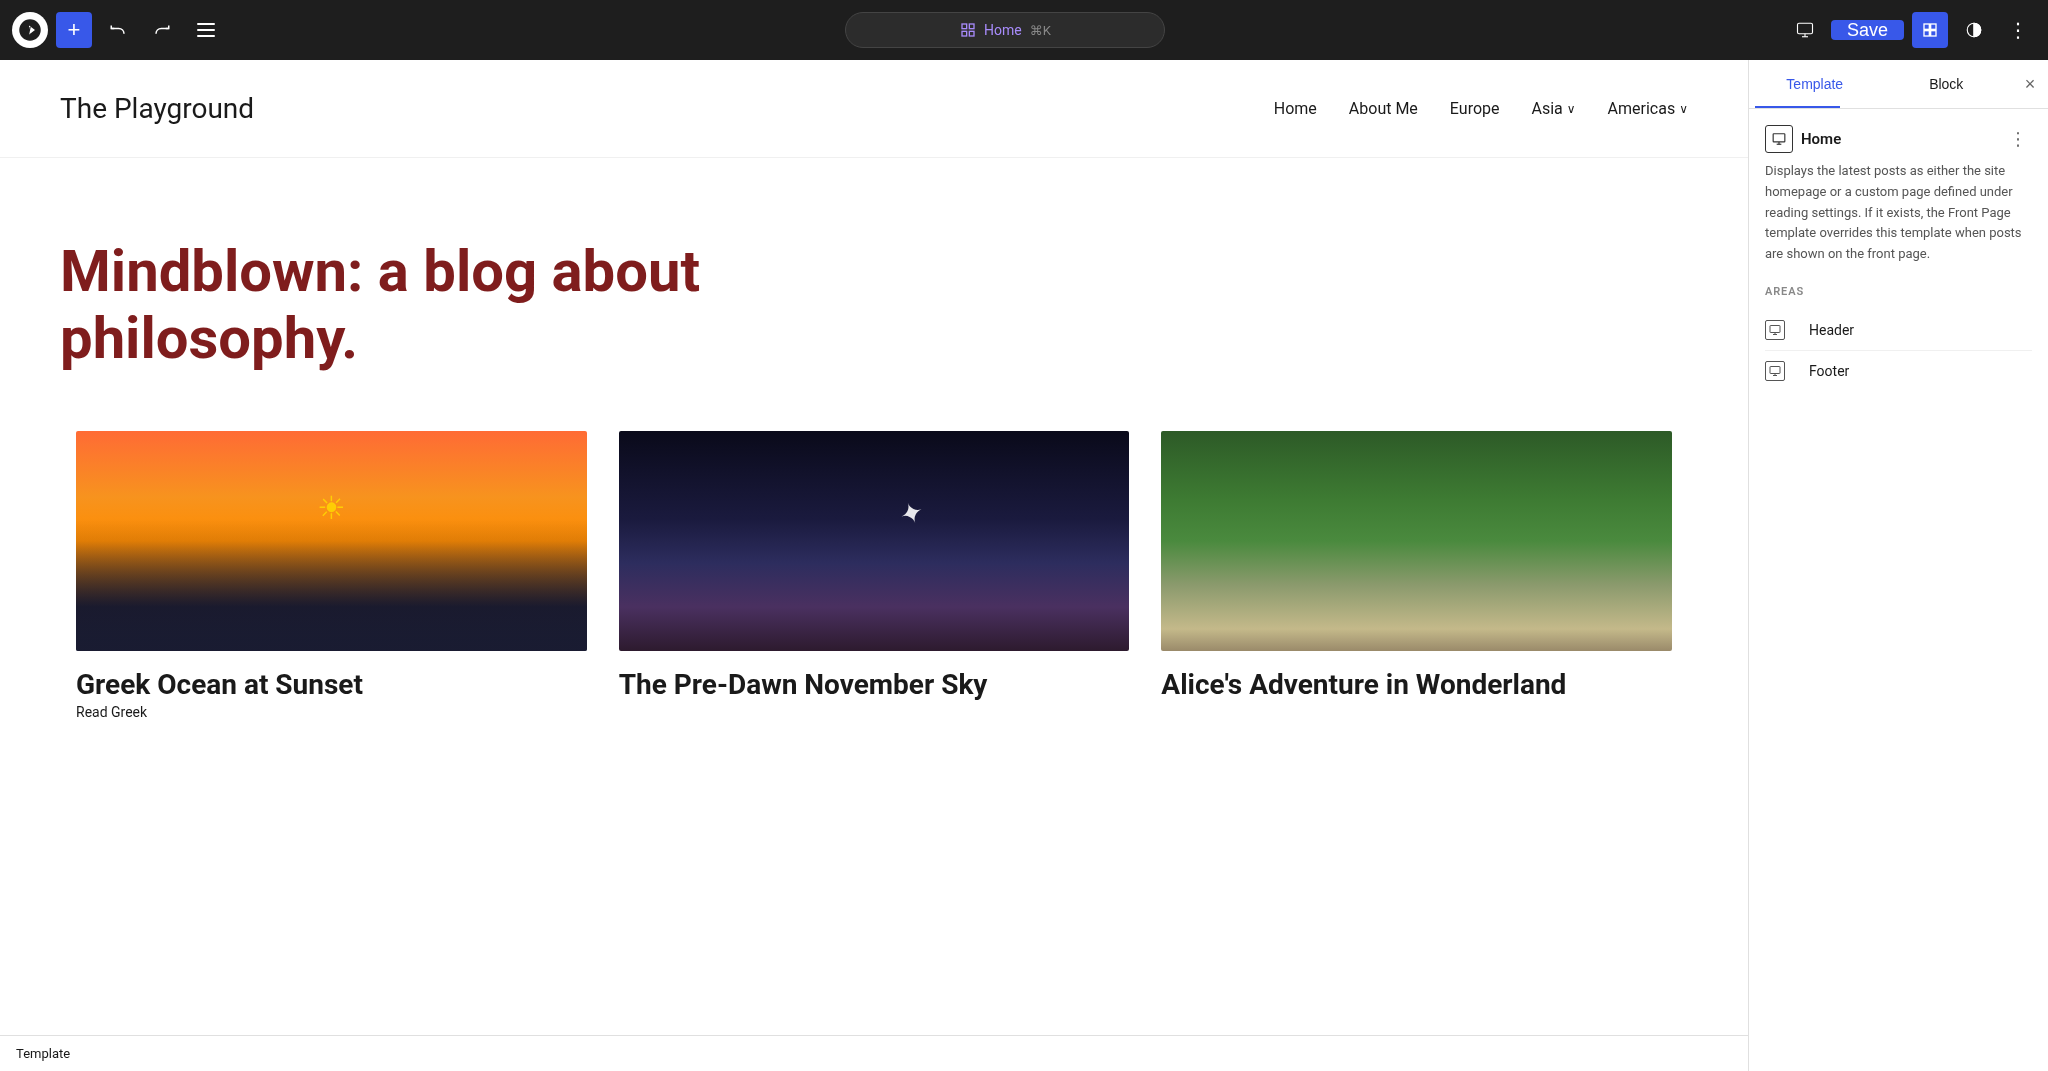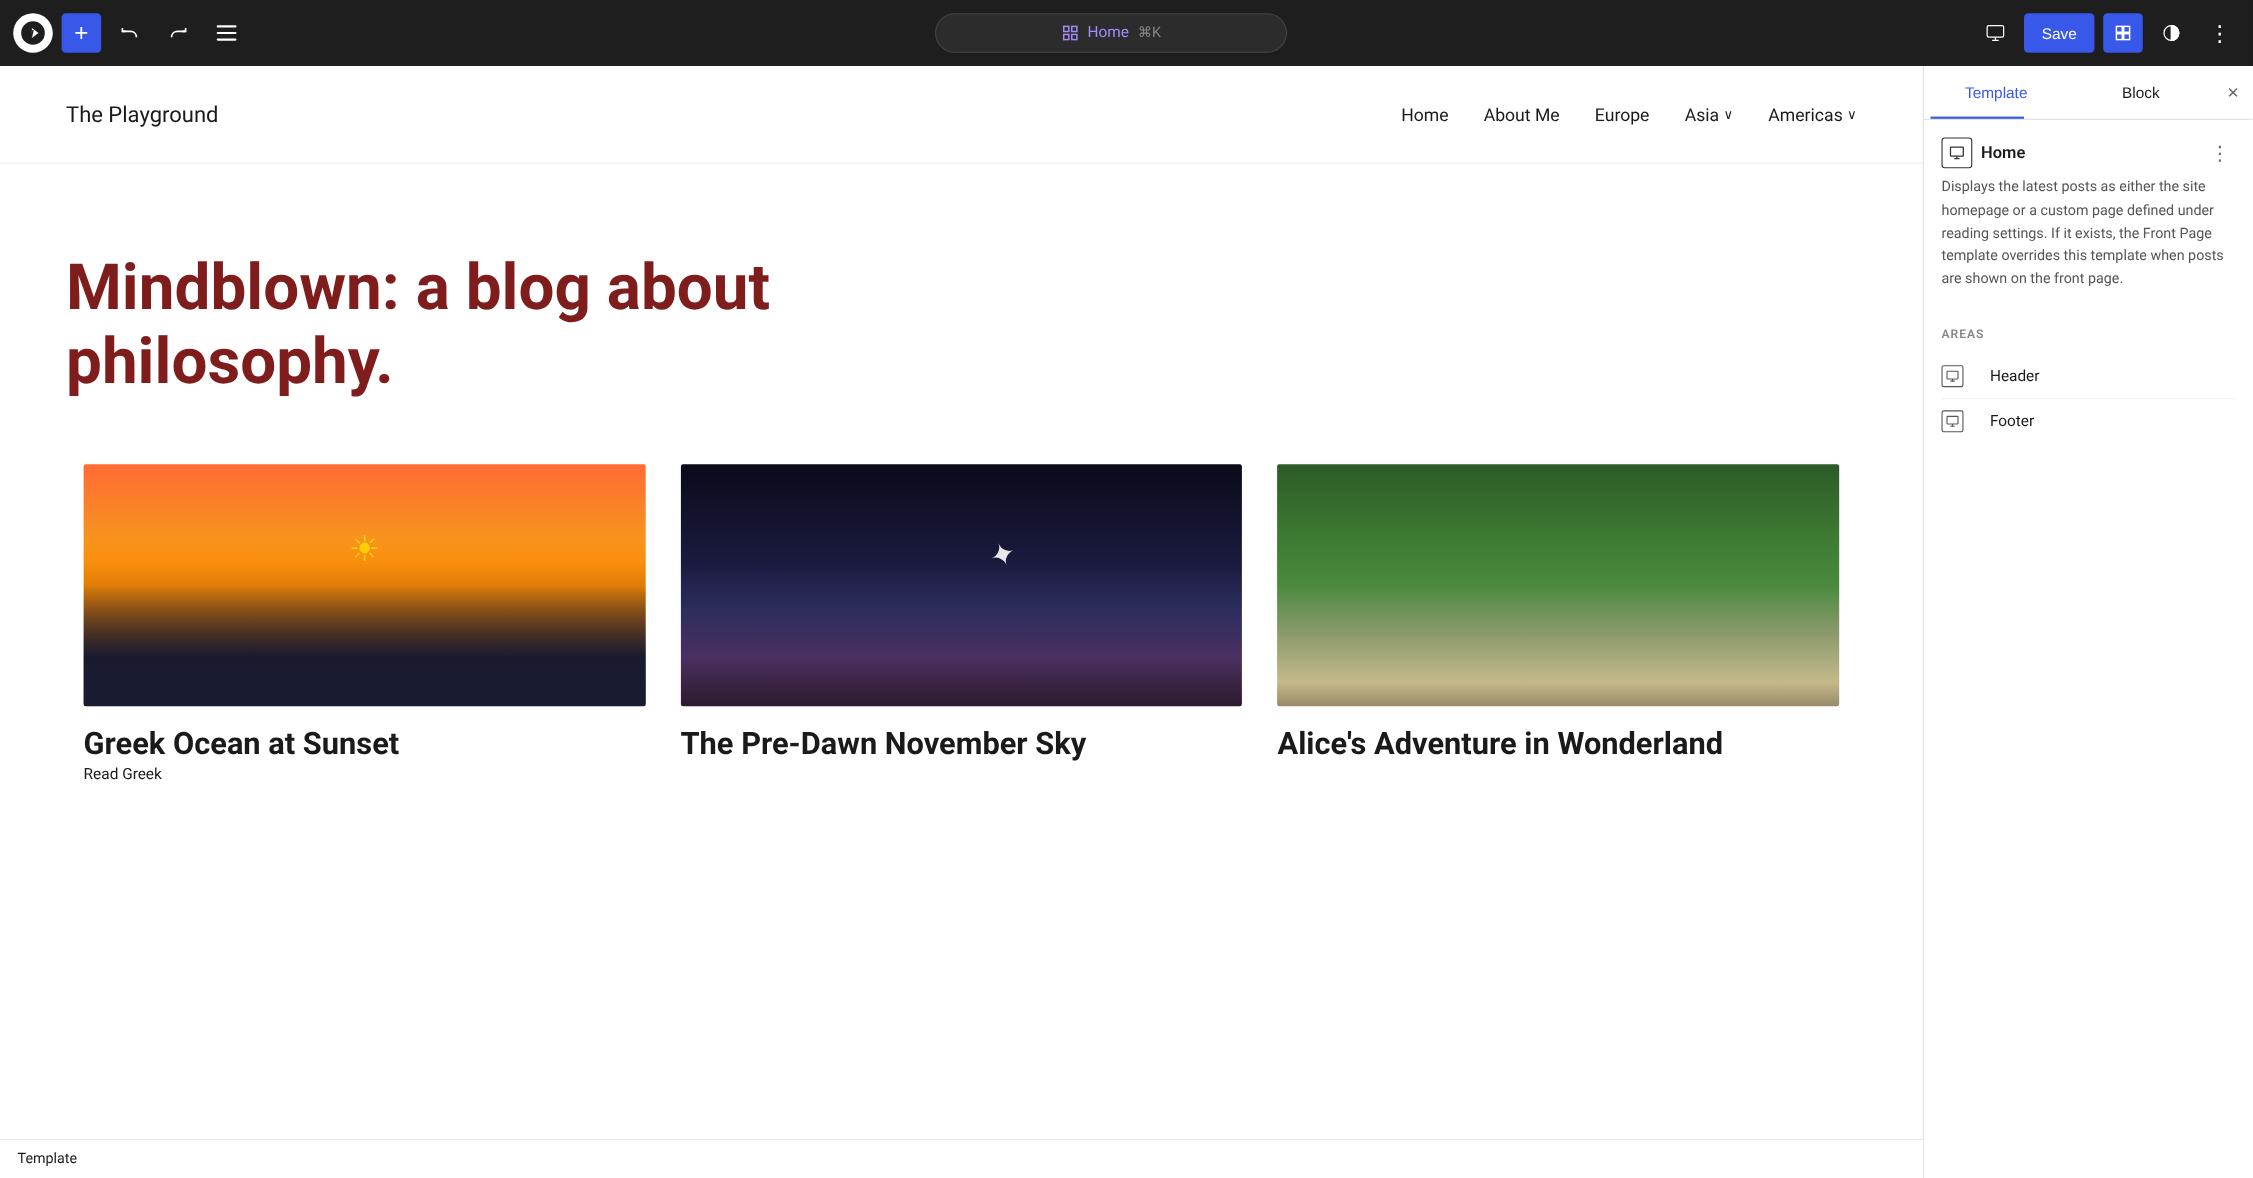--- a/index.html
+++ b/index.html
@@ -75,22 +75,22 @@
       display: flex;
       align-items: center;
       gap: 8px;
     }
     .btn-save {
       background: #3858e9;
       color: #fff;
       border: none;
       border-radius: 4px;
       padding: 0 16px;
-      height: 36px;
-      font-size: 14px;
+      height: 20px;
+      font-size: 18px;
       cursor: pointer;
       font-weight: 500;
     }
     .btn-icon-square {
       width: 36px; height: 36px;
       background: #3858e9;
       border: none;
       border-radius: 4px;
       color: #fff;
       cursor: pointer;
@@ -134,21 +134,21 @@
 
     
     .site-header {
       display: flex;
       align-items: center;
       justify-content: space-between;
       padding: 32px 60px;
       border-bottom: 1px solid #f0f0f0;
     }
     .site-title {
-      font-size: 20px;
+      font-size: 28px;
       font-weight: 400;
       color: #1a1a1a;
     }
     .site-nav {
       display: flex;
       align-items: center;
       gap: 32px;
     }
     .nav-item {
       font-size: 16px;
@@ -339,21 +339,21 @@
       cursor: pointer;
       font-size: 18px;
       color: #666;
       width: 28px; height: 28px;
       display: flex; align-items: center; justify-content: center;
     }
     .panel-description {
       font-size: 13px;
       color: #555;
       line-height: 1.6;
-      margin-bottom: 32px;
+      margin-bottom: 20px;
     }
     .panel-areas-label {
       font-size: 11px;
       font-weight: 600;
       color: #888;
       letter-spacing: 0.08em;
       text-transform: uppercase;
       margin-bottom: 12px;
     }
     .panel-area-item {

